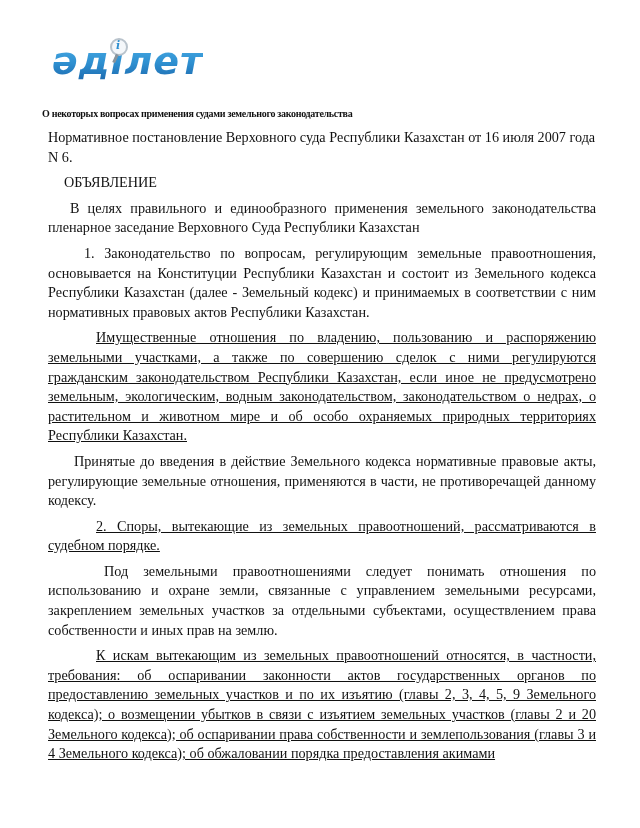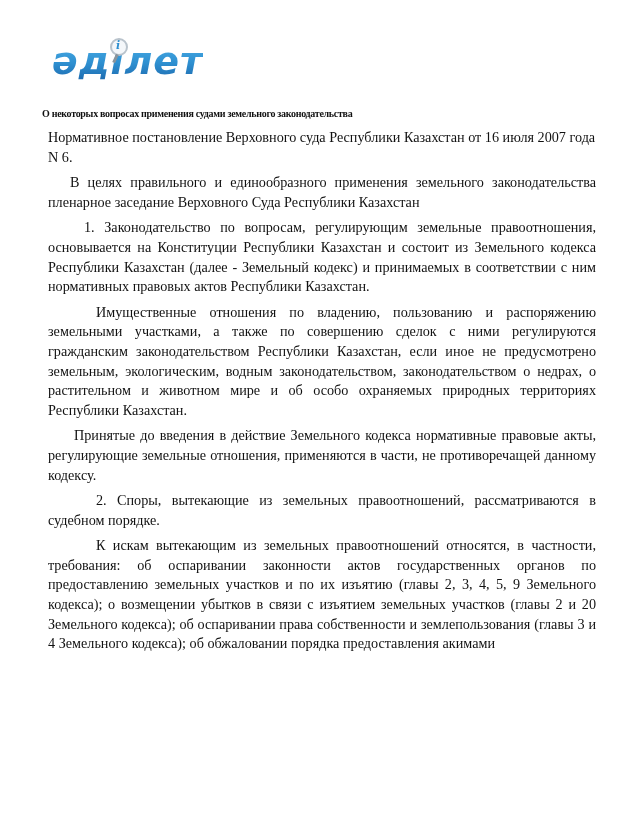--- a/index.html
+++ b/index.html
@@ -43,39 +43,41 @@
       position: absolute; left: 42px; top: 122px; width: 560px;
       font-size: 14.2px; line-height: 19.6px;
     }
     .content p { margin: 6px; text-align: justify; }
     .content p.lastline-left { text-align: left; }
     .intro { margin-bottom: 0; }
     .red { color: #e0191a; text-indent: 28px; }
     .announce { text-indent: 16px; }
     .indent-1 { text-indent: 26px; }
     .indent-2 { text-indent: 36px; }
-    .indent-3 { text-indent: 48px; }
+    .indent-3 { text-indent: 48px; text-decoration: underline; }
     .indent-4 { text-indent: 56px; }
     .indent-5 { text-indent: 22px; }
     .spaced { letter-spacing: 3.2px; text-indent: 16px; }
   </style>
 </head>
 <body>
 
 <div class="logo">
   <span class="logo-text">әділет</span>
   <span class="logo-magnifier">
     <span class="i">i</span>
     <span class="handle"></span>
   </span>
 </div>
 
 <div class="doc-title">О некоторых вопросах применения судами земельного законодательства</div>
 
 <div class="content">
   <p class="intro lastline-left">Нормативное постановление Верховного суда Республики Казахстан от 16 июля 2007 года N 6.</p>
+  <p class="announce">ОБЪЯВЛЕНИЕ</p>
   <p class="indent-5">В целях правильного и единообразного применения земельного законодательства пленарное заседание Верховного Суда Республики Казахстан</p>
   <p class="indent-2">1. Законодательство по вопросам, регулирующим земельные правоотношения, основывается на Конституции Республики Казахстан и состоит из Земельного кодекса Республики Казахстан (далее - Земельный кодекс) и принимаемых в соответствии с ним нормативных правовых актов Республики Казахстан.</p>
   <p class="indent-3">Имущественные отношения по владению, пользованию и распоряжению земельными участками, а также по совершению сделок с ними регулируются гражданским законодательством Республики Казахстан, если иное не предусмотрено земельным, экологическим, водным законодательством, законодательством о недрах, о растительном и животном мире и об особо охраняемых природных территориях Республики Казахстан.</p>
   <p class="indent-1">Принятые до введения в действие Земельного кодекса нормативные правовые акты, регулирующие земельные отношения, применяются в части, не противоречащей данному кодексу.</p>
   <p class="indent-3">2. Споры, вытекающие из земельных правоотношений, рассматриваются в судебном порядке.</p>
+  <p class="indent-4">Под земельными правоотношениями следует понимать отношения по использованию и охране земли, связанные с управлением земельными ресурсами, закреплением земельных участков за отдельными субъектами, осуществлением права собственности и иных прав на землю.</p>
   <p class="indent-3">К искам вытекающим из земельных правоотношений относятся, в частности, требования: об оспаривании законности актов государственных органов по предоставлению земельных участков и по их изъятию (главы 2, 3, 4, 5, 9 Земельного кодекса); о возмещении убытков в связи с изъятием земельных участков (главы 2 и 20 Земельного кодекса); об оспаривании права собственности и землепользования (главы 3 и 4 Земельного кодекса); об обжаловании порядка предоставления акимами</p>
 </div>
 
 </body></html>

